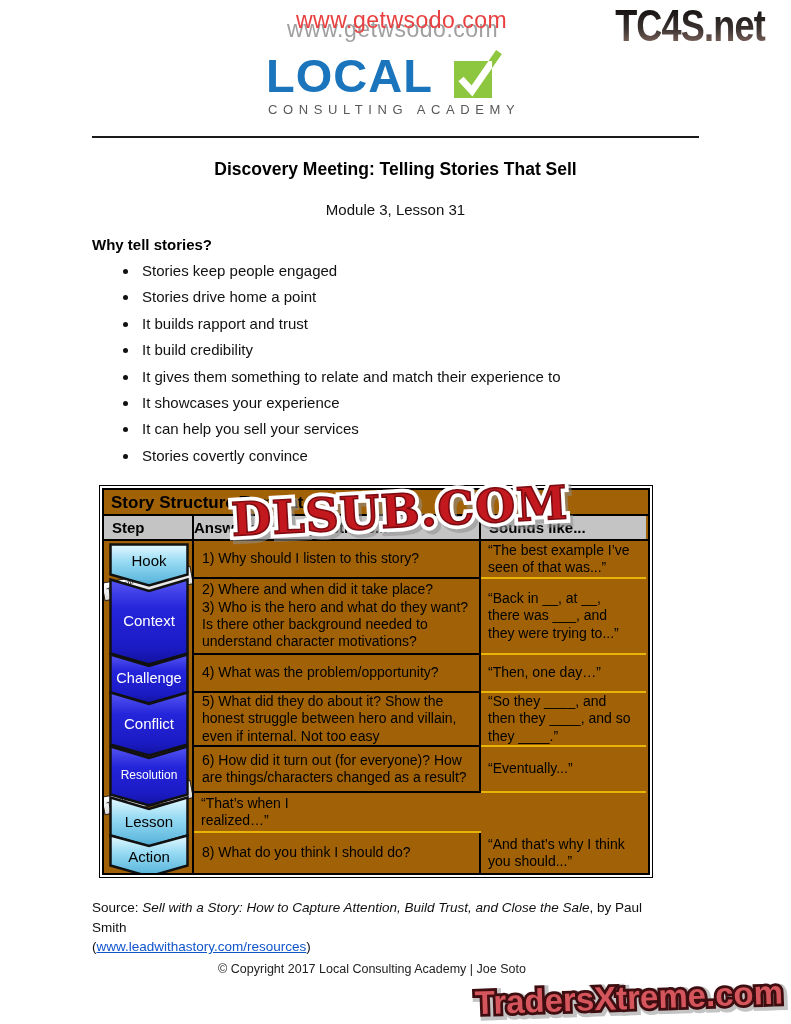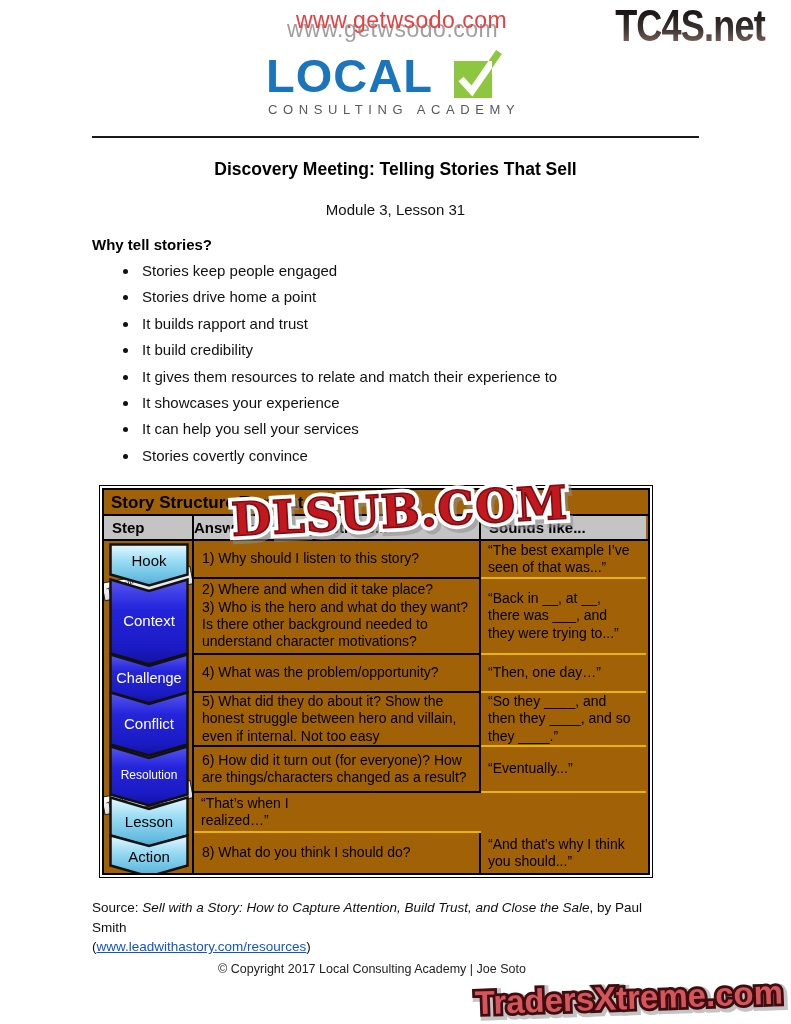--- a/index.html
+++ b/index.html
@@ -125,21 +125,21 @@
   <div class="hr-top"></div>
 
   <div class="doc-title">Discovery Meeting: Telling Stories That Sell</div>
   <div class="doc-sub">Module 3, Lesson 31</div>
   <div class="doc-heading">Why tell stories?</div>
   <ul class="doc-bullets">
     <li>Stories keep people engaged</li>
     <li>Stories drive home a point</li>
     <li>It builds rapport and trust</li>
     <li>It build credibility</li>
-    <li>It gives them resources to relate and match their experience to</li>
+    <li>It gives them something to relate and match their experience to</li>
     <li>It showcases your experience</li>
     <li>It can help you sell your services</li>
     <li>Stories covertly convince</li>
   </ul>
 
   <div class="tbl">
     <div class="tbl-title">Story Structure Template</div>
     <div class="tbl-head">
       <div class="hc hc-step">Step</div>
       <div class="hc hc-q">Answers these questions...</div>

